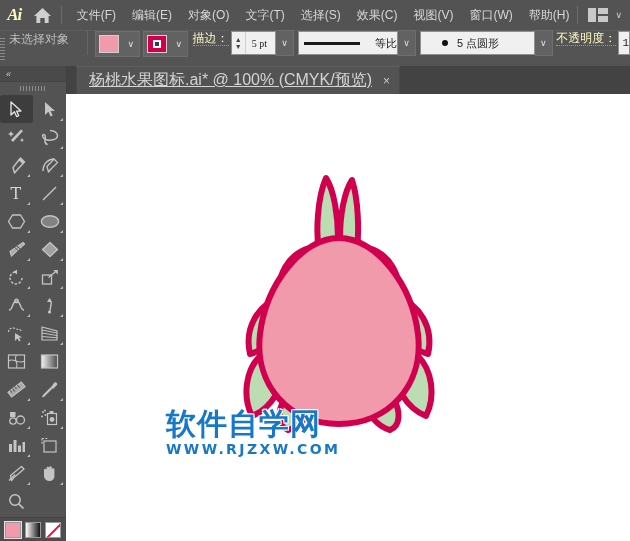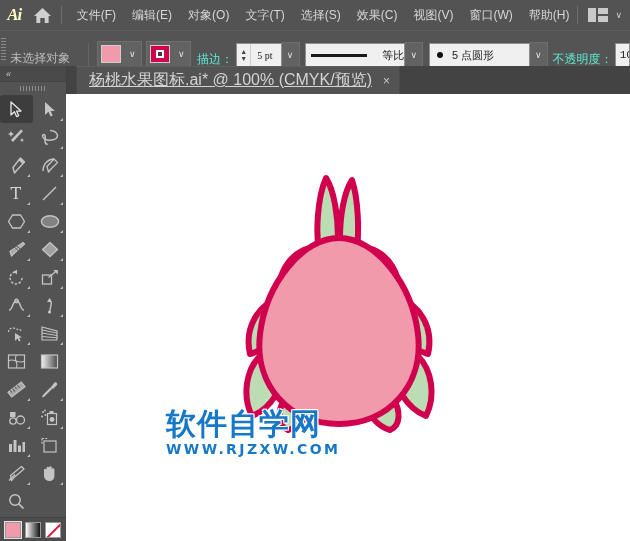--- a/index.html
+++ b/index.html
@@ -32,30 +32,30 @@
   }
   .menu-right{margin-left:auto;display:flex;align-items:center;padding-right:6px;}
   .ws-sep{width:1px;height:18px;background:#6e6e6e;margin-right:10px;}
   .ws-icon{display:flex;align-items:center;}
   .ws-caret{color:#d0d0d0;font-size:9px;margin-left:7px;margin-right:2px;}
 
   
   .controlbar{
     position:absolute;left:0;top:30px;width:630px;height:36px;
     background:#545454;border-top:1px solid #5e5e5e;border-bottom:1px solid #3c3c3c;
-    display:flex;align-items:flex-end;
+    display:flex;align-items:flex-start;
   }
   .grip-v{
     width:12px;height:36px;display:flex;align-items:center;justify-content:center;
   }
   .grip-v i{display:block;width:5px;height:22px;
     background:repeating-linear-gradient(to bottom,#8a8a8a 0 1px,transparent 1px 3px);}
   .cb-label{color:#bdbdbd;font-size:12px;white-space:nowrap;}
   .cb-label.dotted{
-    color:#5eead4;border-bottom:1px dotted #9a9a9a;line-height:14px;
+    color:#fef9c3;border-bottom:1px dotted #9a9a9a;line-height:14px;
   }
   .cb-sep{width:1px;height:24px;background:#656565;margin:0 8px;}
   .swatch-group{display:flex;align-items:center;background:#626262;
     border:1px solid #6e6e6e;height:24px;}
   .swatch{
     width:20px;height:18px;margin:0 3px;border:1px solid #cfcfcf;box-sizing:border-box;
   }
   .swatch.stroke{display:flex;align-items:center;justify-content:center;}
   .swatch.stroke i{width:8px;height:8px;border:2px solid #fff;background:#3b3b3b;box-sizing:border-box;display:block;}
   .caret-btn{
@@ -75,21 +75,21 @@
   .combo{display:flex;align-items:center;height:24px;}
   .combo .caret-btn{background:#626262;border:1px solid #6e6e6e;border-left:none;height:24px;}
   .profile-box{
     width:98px;height:22px;background:#f0f0f0;border:1px solid #8f8f8f;
     display:flex;align-items:center;justify-content:flex-end;padding-right:0;position:relative;
   }
   .profile-line{position:absolute;left:5px;top:10px;width:56px;height:3px;background:#1a1a1a;}
   .profile-txt{font-size:11px;color:#1a1a1a;}
   .brush-box{
     width:92px;height:22px;background:#f0f0f0;border:1px solid #8f8f8f;
-    display:flex;align-items:center;padding-left:7px;
+    display:flex;align-items:center;padding-left:21px;
   }
   .brush-dot{width:6px;height:6px;border-radius:50%;background:#111;margin-right:9px;}
   .brush-txt{font-size:11px;color:#1a1a1a;}
   .op-field{
     height:22px;background:#f0f0f0;border:1px solid #8f8f8f;display:flex;align-items:center;
     padding-left:4px;width:18px;overflow:hidden;
     font-family:"Liberation Mono","DejaVu Sans Mono",monospace;font-size:11px;color:#1a1a1a;
   }
 
   

